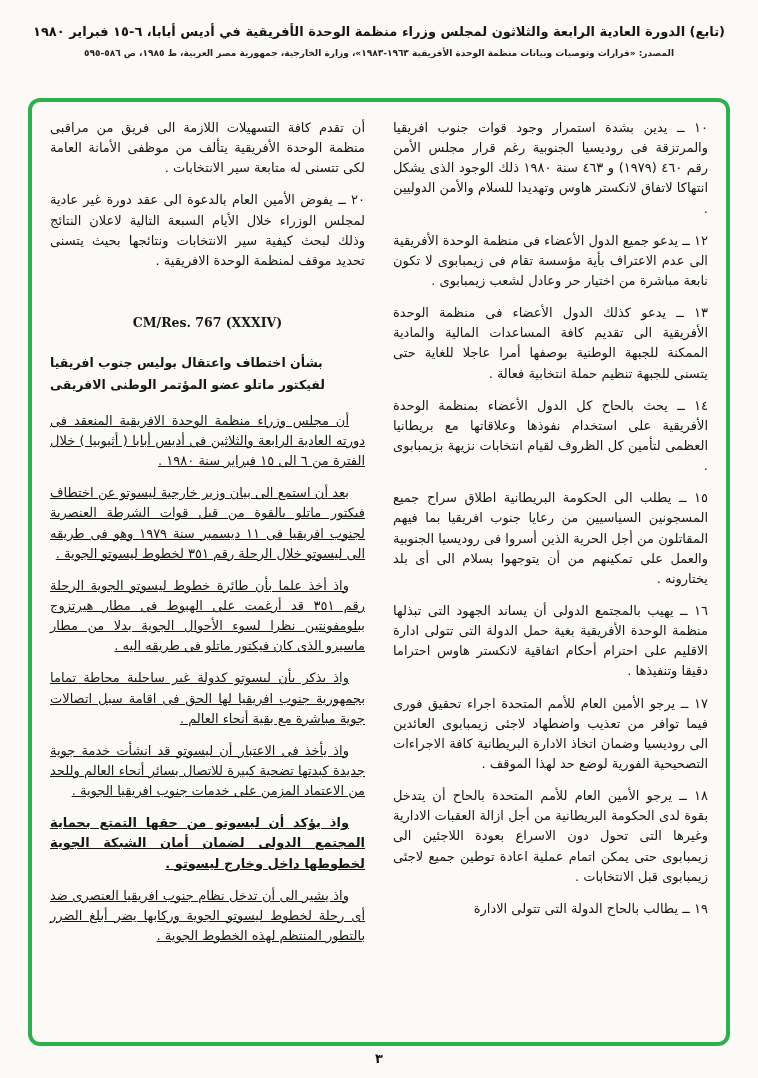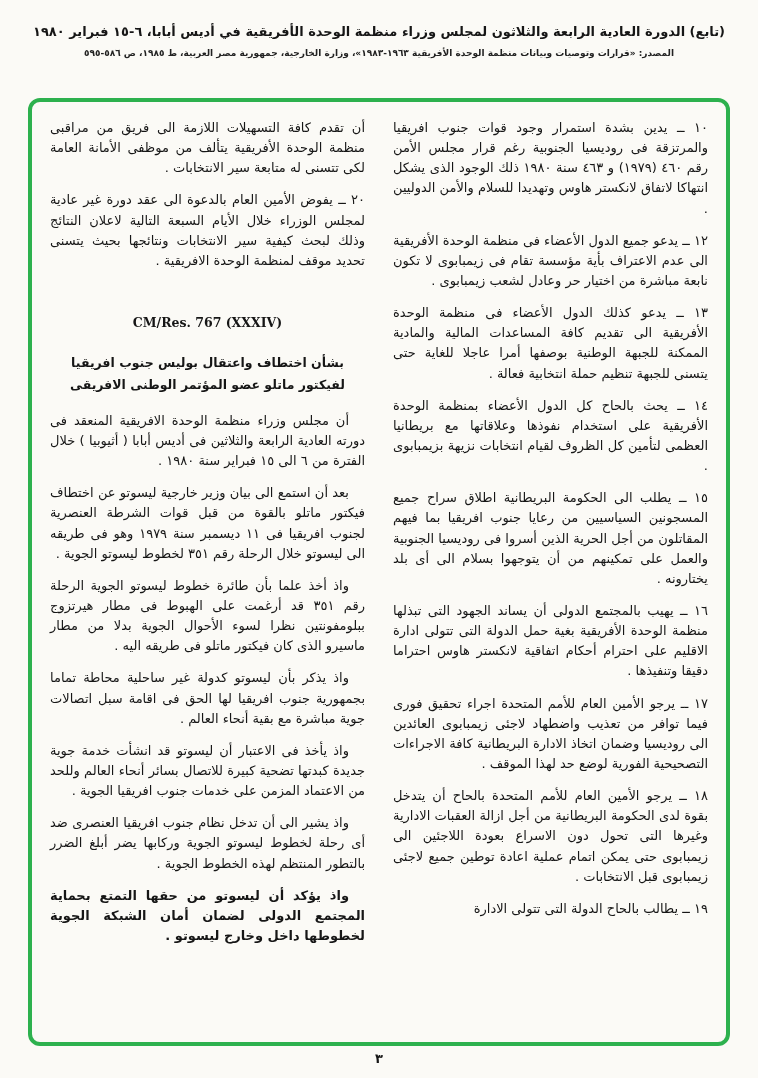--- a/index.html
+++ b/index.html
@@ -28,35 +28,35 @@
   }
   .columns { display: flex; direction: rtl; gap: 28px; height: 100%; }
   .col {
     flex: 1 1 0;
     direction: rtl;
     text-align: justify;
     font-size: 13px;
     line-height: 1.55;
   }
   .clause { margin: 0 0 12px 0; }
-  .indent { text-indent: 16px; }
+  .indent { text-indent: 16px; text-decoration: underline; }
 
   .res-ref {
     direction: ltr; text-align: center;
     font-weight: bold; font-size: 12.5px;
     font-family: "DejaVu Serif", serif;
     margin: 42px 0 20px 0;
   }
   .res-heading {
     text-align: center; font-weight: bold;
     font-size: 14.5px; letter-spacing: 6px;
     margin: 0 0 16px 0;
   }
   .subject {
-    text-align: center; font-weight: bold;
+    text-align: left; font-weight: bold;
     font-size: 12.5px; line-height: 1.7;
     margin: 0 0 16px 0;
   }
   .bold { font-weight: bold; }
 
   .page-number {
     position: absolute;
     bottom: 12px; left: 0;
     width: 100%;
     text-align: center;
@@ -96,22 +96,22 @@
         <div class="subject">
           <div>بشأن اختطاف واعتقال بوليس جنوب افريقيا</div>
           <div>لفيكتور ماتلو عضو المؤتمر الوطنى الافريقى</div>
         </div>
 
         <p class="clause indent">أن مجلس وزراء منظمة الوحدة الافريقية المنعقد فى دورته العادية الرابعة والثلاثين فى أديس أبابا ( أثيوبيا ) خلال الفترة من ٦ الى ١٥ فبراير سنة ١٩٨٠ .</p>
         <p class="clause indent">بعد أن استمع الى بيان وزير خارجية ليسوتو عن اختطاف فيكتور ماتلو بالقوة من قبل قوات الشرطة العنصرية لجنوب افريقيا فى ١١ ديسمبر سنة ١٩٧٩ وهو فى طريقه الى ليسوتو خلال الرحلة رقم ٣٥١ لخطوط ليسوتو الجوية .</p>
         <p class="clause indent">واذ أخذ علما بأن طائرة خطوط ليسوتو الجوية الرحلة رقم ٣٥١ قد أرغمت على الهبوط فى مطار هيرتزوج ببلومفونتين نظرا لسوء الأحوال الجوية بدلا من مطار ماسيرو الذى كان فيكتور ماتلو فى طريقه اليه .</p>
         <p class="clause indent">واذ يذكر بأن ليسوتو كدولة غير ساحلية محاطة تماما بجمهورية جنوب افريقيا لها الحق فى اقامة سبل اتصالات جوية مباشرة مع بقية أنحاء العالم .</p>
         <p class="clause indent">واذ يأخذ فى الاعتبار أن ليسوتو قد انشأت خدمة جوية جديدة كبدتها تضحية كبيرة للاتصال بسائر أنحاء العالم وللحد من الاعتماد المزمن على خدمات جنوب افريقيا الجوية .</p>
+        <p class="clause indent bold">واذ يؤكد أن ليسوتو من حقها التمتع بحماية المجتمع الدولى لضمان أمان الشبكة الجوية لخطوطها داخل وخارج ليسوتو .</p>
         <p class="clause indent">واذ يشير الى أن تدخل نظام جنوب افريقيا العنصرى ضد أى رحلة لخطوط ليسوتو الجوية وركابها يضر أبلغ الضرر بالتطور المنتظم لهذه الخطوط الجوية .</p>
-        <p class="clause indent bold">واذ يؤكد أن ليسوتو من حقها التمتع بحماية المجتمع الدولى لضمان أمان الشبكة الجوية لخطوطها داخل وخارج ليسوتو .</p>
       </div>
 
     </div>
   </div>
 
   <footer>
     <div class="page-number">٣</div>
   </footer>
 
 </div>

